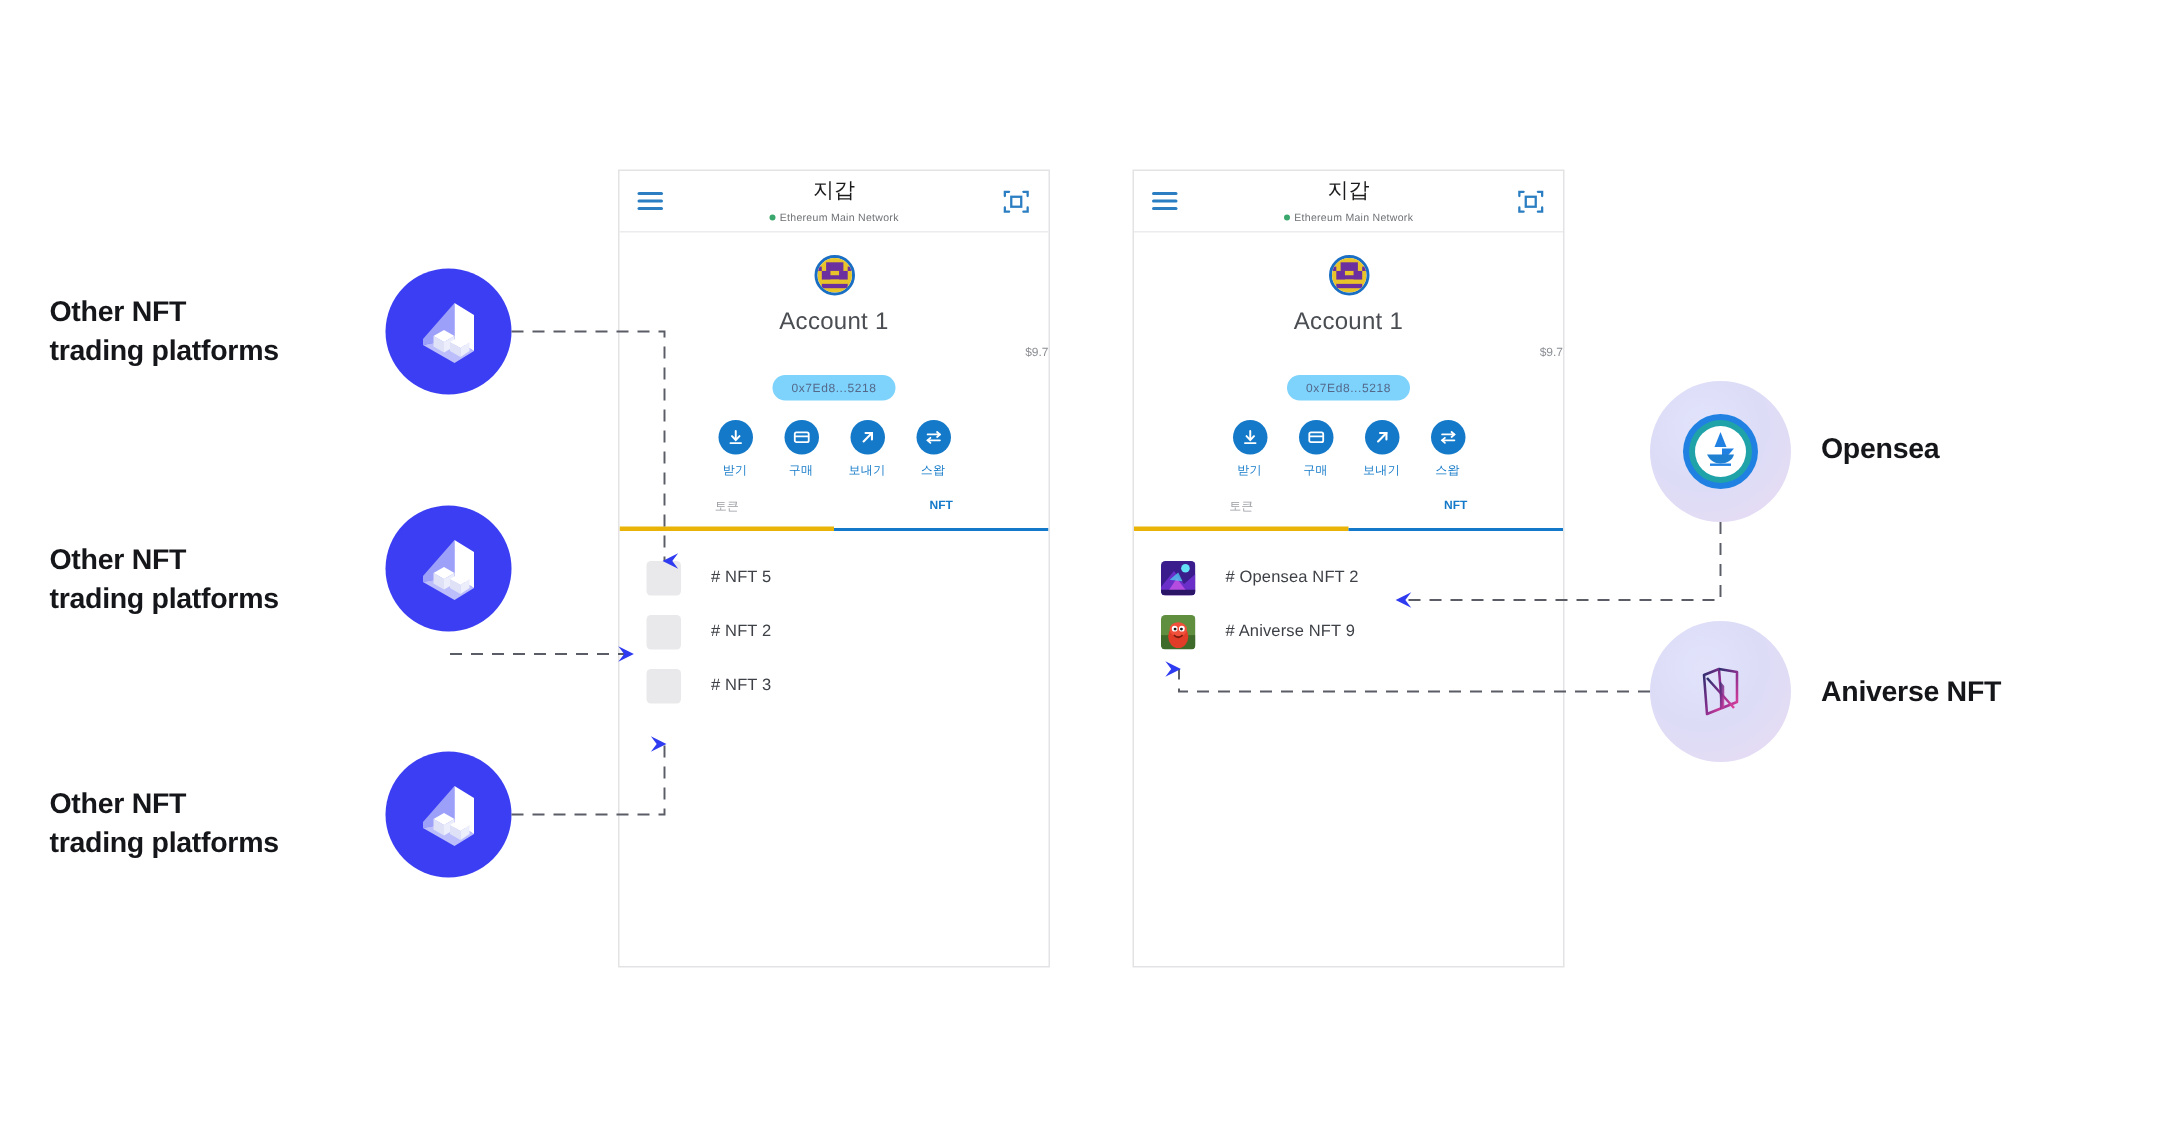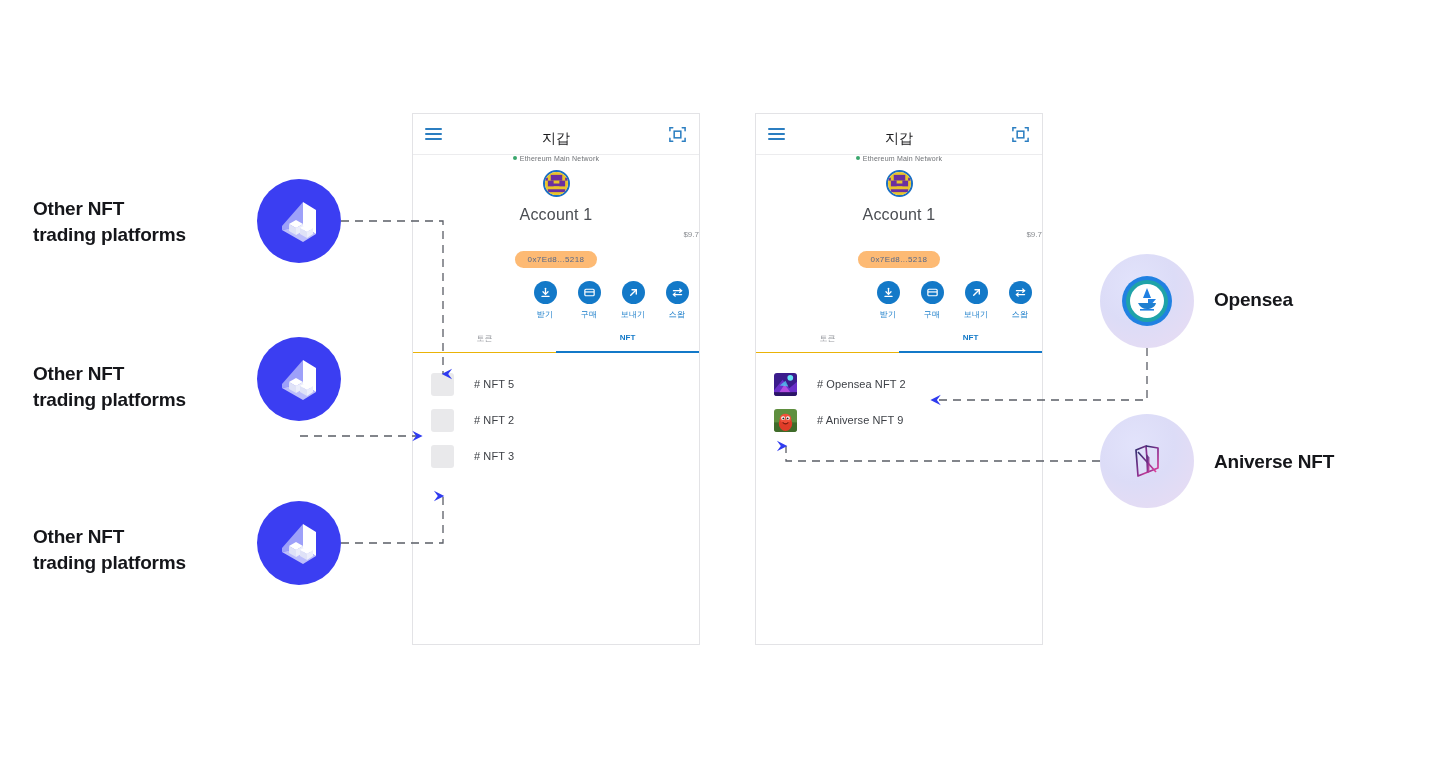--- a/index.html
+++ b/index.html
@@ -50,21 +50,21 @@
   .ph-header {
     height: 41px;
     border-bottom: 1px solid #ececee;
     display: flex; align-items: center;
     position: relative;
     padding: 0 12px;
   }
   .ph-hamburger { width: 17px; display: flex; flex-direction: column; gap: 3px; cursor: pointer; }
   .ph-hamburger i { display: block; height: 2px; background: #2b7ec1; border-radius: 1px; }
   .ph-title-wrap {
-    position: absolute; left: 0; right: 0; top: 16px;
+    position: absolute; left: 0; right: 0; top: 4px;
     text-align: center; pointer-events: none;
   }
   .ph-title { font-size: 14px; color: #1b1b1d; font-weight: 500; line-height: 1.15; }
   .ph-net {
     font-size: 7px; color: #6e7175; letter-spacing: .2px;
     display: inline-flex; align-items: center; gap: 3px; margin-top: 1px;
   }
   .ph-net .dot { width: 4px; height: 4px; border-radius: 50%; background: #3aa76d; display: inline-block; }
   .ph-scan { position: absolute; right: 12px; top: 11px; width: 19px; height: 19px; cursor: pointer; }
 
@@ -72,37 +72,37 @@
   .ph-avatar {
     width: 27px; height: 27px; border-radius: 50%;
     margin: 0 auto; border: 2px solid #1a6fc4; overflow: hidden;
     display: block;
   }
   .ph-account { text-align: center; font-size: 16px; color: #4a4d52; margin-top: 9px; letter-spacing: .2px; }
   .ph-balance { text-align: right; font-size: 8px; color: #8a8d92; margin-top: 6px; }
   .ph-addr-wrap { text-align: center; margin-top: 9px; }
   .ph-addr {
     display: inline-block;
-    background: #fdba74; color: #55688a;
+    background: #7dd3fc; color: #55688a;
     font-size: 8px; letter-spacing: .4px;
     padding: 4px 13px; border-radius: 10px; cursor: pointer;
   }
-  .ph-actions { display: flex; justify-content: flex-end; margin-top: 13px; }
+  .ph-actions { display: flex; justify-content: center; margin-top: 13px; }
   .ph-action { width: 44px; text-align: center; cursor: pointer; }
   .ph-action .circ {
     width: 23px; height: 23px; border-radius: 50%;
     background: #1379c8; margin: 0 auto;
     display: flex; align-items: center; justify-content: center;
   }
   .ph-action .lbl { font-size: 8px; color: #1379c8; margin-top: 5px; letter-spacing: .2px; }
 
   .ph-tabs { display: flex; margin-top: 13px; }
   .ph-tab {
     flex: 1; text-align: center; font-size: 8px; padding-bottom: 8px;
-    color: #9a9da2; cursor: pointer; border-bottom: 1px solid #eab308;
+    color: #9a9da2; cursor: pointer; border-bottom: 3px solid #eab308;
   }
   .ph-tab.active { color: #1379c8; font-weight: bold; border-bottom: 2px solid #1379c8; }
 
   .nft-list { padding-top: 13px; }
   .nft-row { display: flex; align-items: center; height: 36px; padding-left: 18px; cursor: pointer; }
   .nft-thumb { width: 23px; height: 23px; border-radius: 3px; background: #e9e9eb; flex: none; overflow: hidden; }
   .nft-name { font-size: 11px; color: #3d4046; margin-left: 20px; letter-spacing: .1px; }
 
   
   #wires { position: absolute; left: 0; top: 0; width: 1456px; height: 759px; pointer-events: none; }

